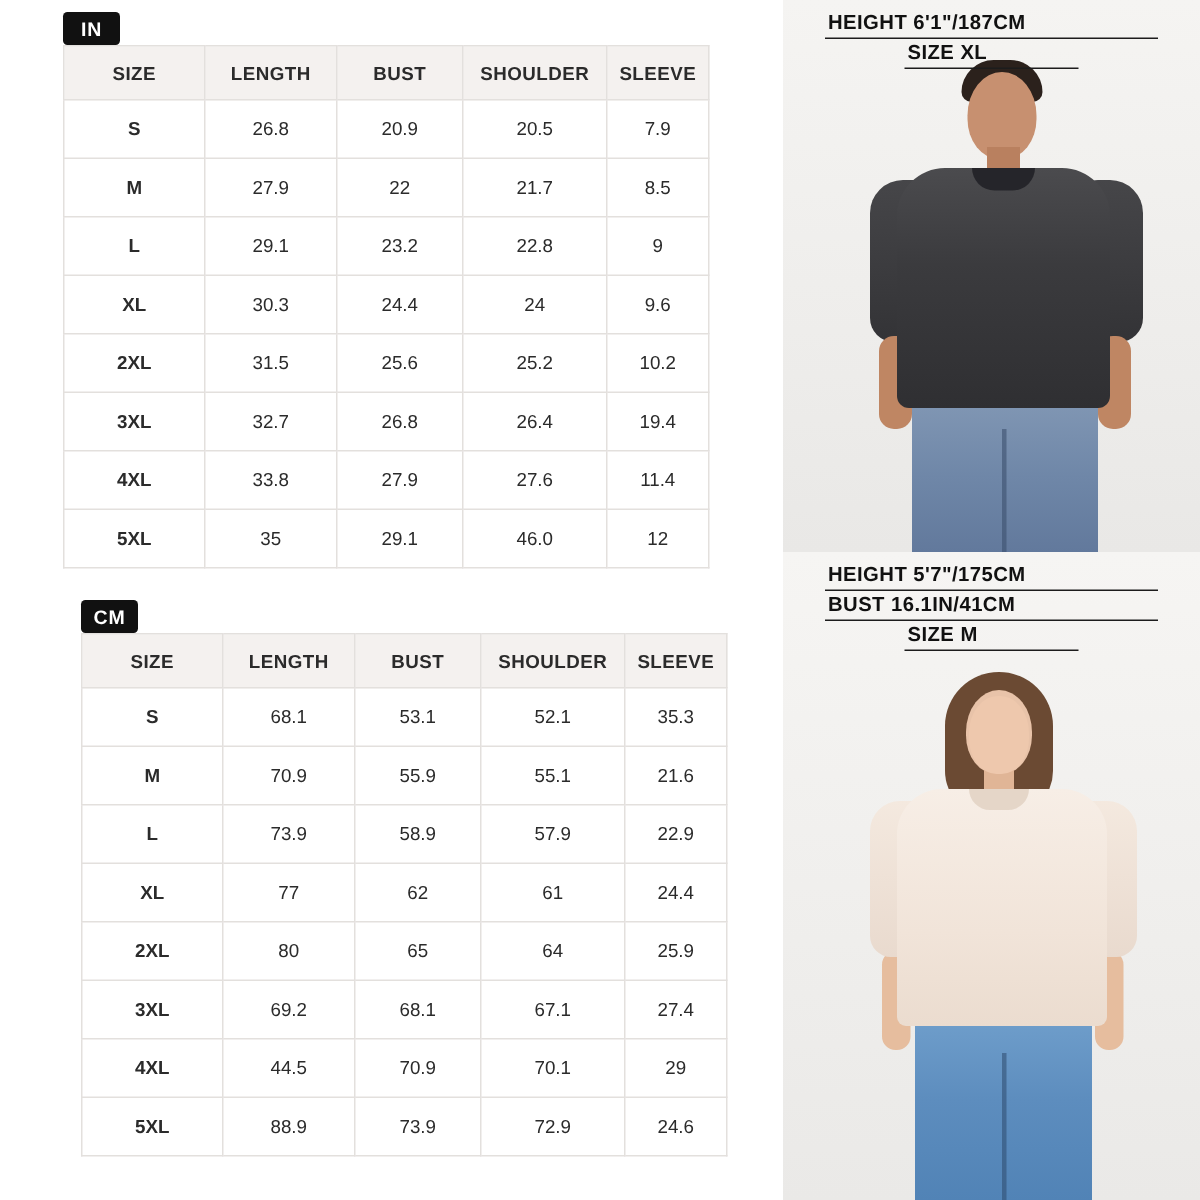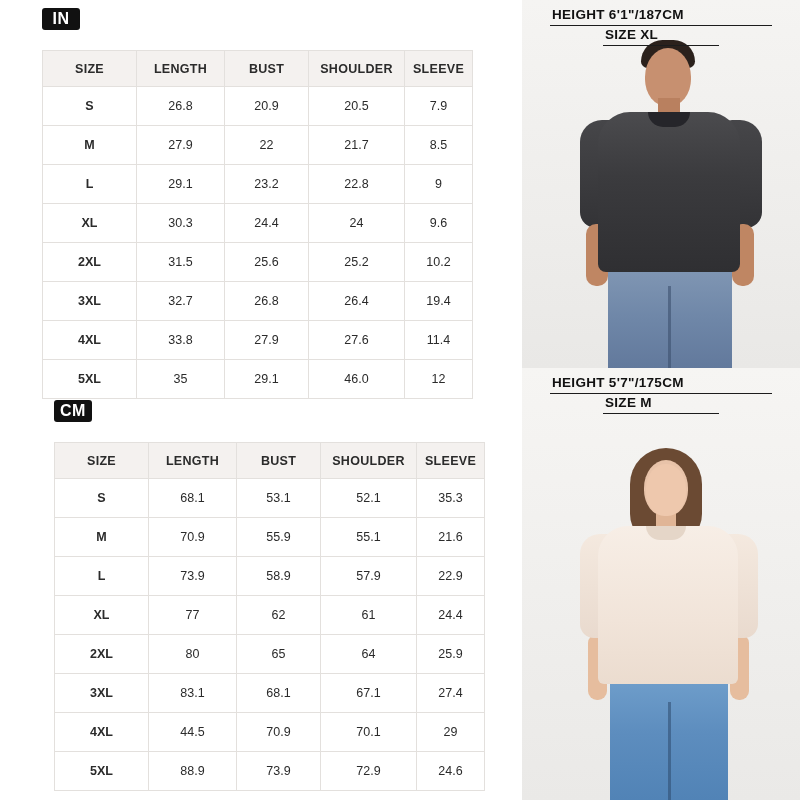--- a/index.html
+++ b/index.html
@@ -22,36 +22,36 @@
     width: 512px; height: 800px;
     padding: 0;
   }
 
   .unit-badge {
     display: inline-flex;
     align-items: center;
     justify-content: center;
     background: #111111;
     color: #ffffff;
-    font-size: 16px;
+    font-size: 13px;
     font-weight: bold;
     letter-spacing: 0.5px;
     width: 38px;
     height: 22px;
     border-radius: 3px;
   }
 
   .table-block { position: absolute; }
   .table-block.in { left: 42px; top: 8px; }
   .table-block.cm { left: 54px; top: 400px; }
 
   table.size {
     border-collapse: collapse;
     width: 430px;
-    margin-top: 20px;
+    margin-top: 0;
     table-layout: fixed;
   }
   table.size th, table.size td {
     border: 1px solid #e3e0dd;
     text-align: center;
     color: #2b2b2b;
     font-size: 12.5px;
     height: 39px;
     vertical-align: middle;
   }
@@ -360,21 +360,21 @@
           </tr>
           <tr>
             <td class="sizecell">2XL</td>
             <td>80</td>
             <td>65</td>
             <td>64</td>
             <td>25.9</td>
           </tr>
           <tr>
             <td class="sizecell">3XL</td>
-            <td>83.1</td>
+            <td>69.2</td>
             <td>68.1</td>
             <td>67.1</td>
             <td>27.4</td>
           </tr>
           <tr>
             <td class="sizecell">4XL</td>
             <td>44.5</td>
             <td>70.9</td>
             <td>70.1</td>
             <td>29</td>
@@ -423,17 +423,18 @@
         <div class="f-sleeve-r"></div>
         <div class="f-arm-l"></div>
         <div class="f-arm-r"></div>
         <div class="f-jeans"></div>
         <div class="f-jeans-split"></div>
         <div class="f-shirt"></div>
         <div class="f-collar"></div>
       </div>
       <div class="spec-lines">
         <div class="spec-line">HEIGHT  5'7"/175CM</div>
+        <div class="spec-line">BUST  16.1IN/41CM</div>
         <div class="spec-line center narrow">SIZE  M</div>
       </div>
     </div>
   </div>
 </div>
 
 </body></html>

